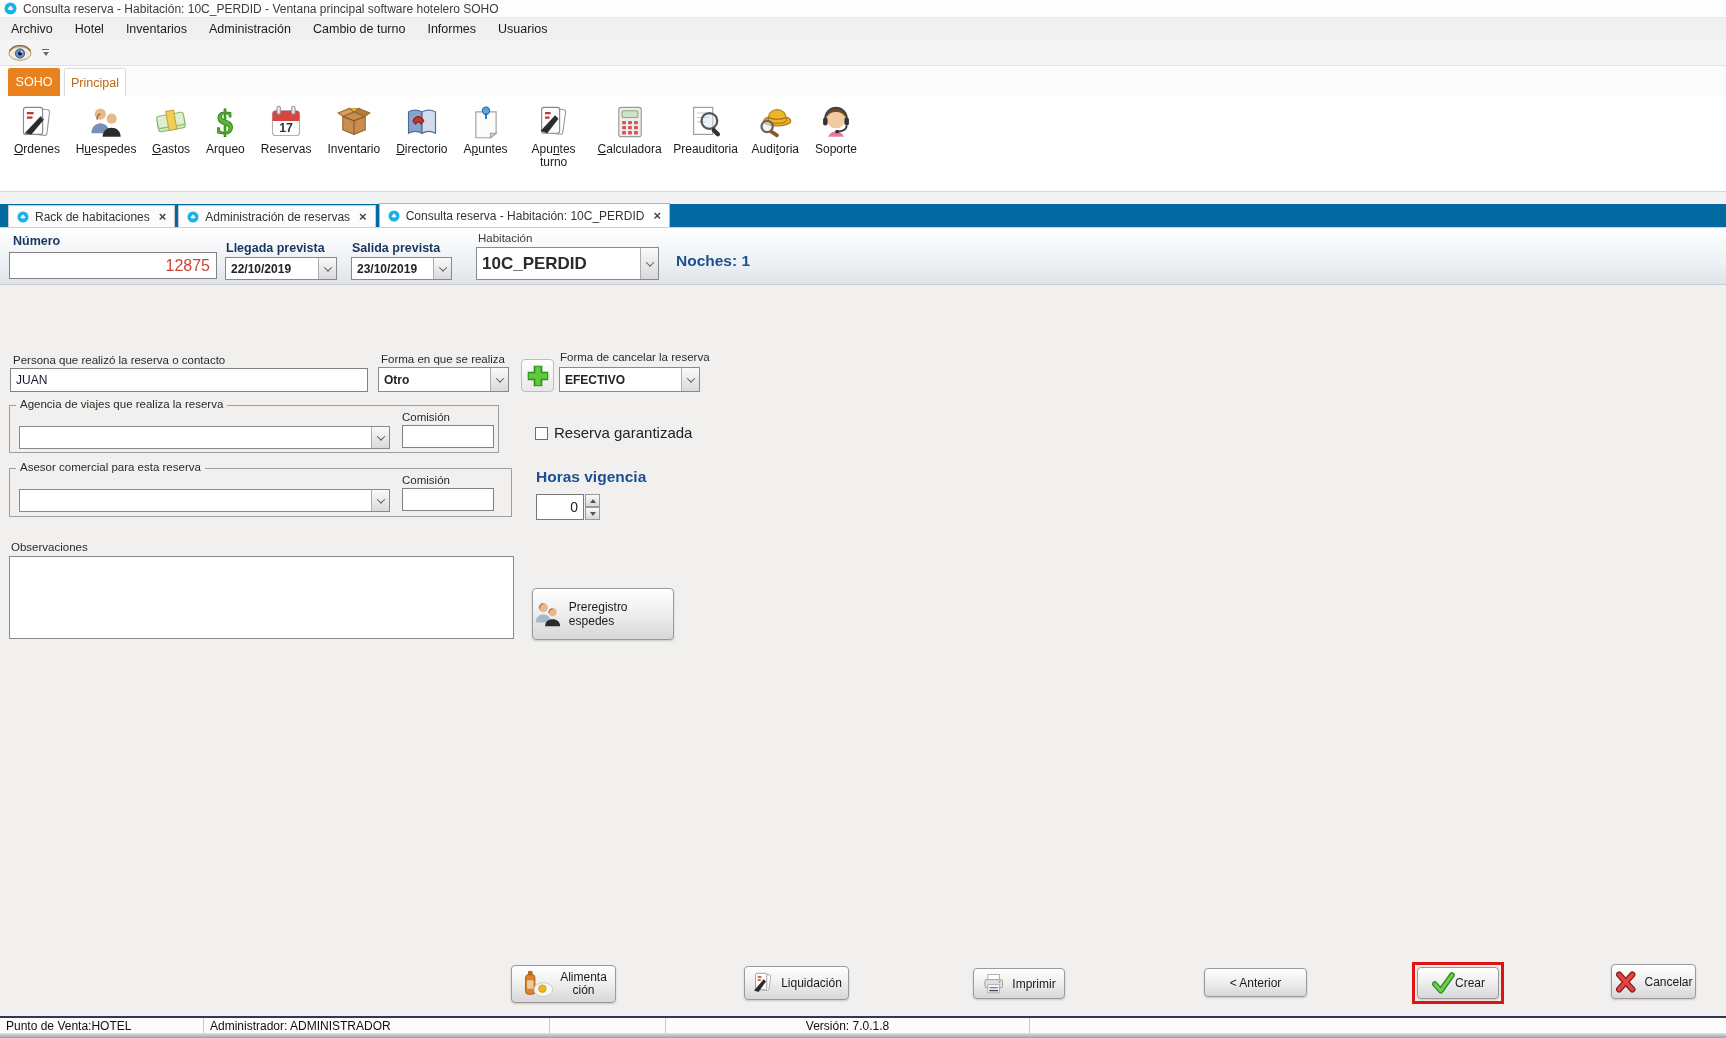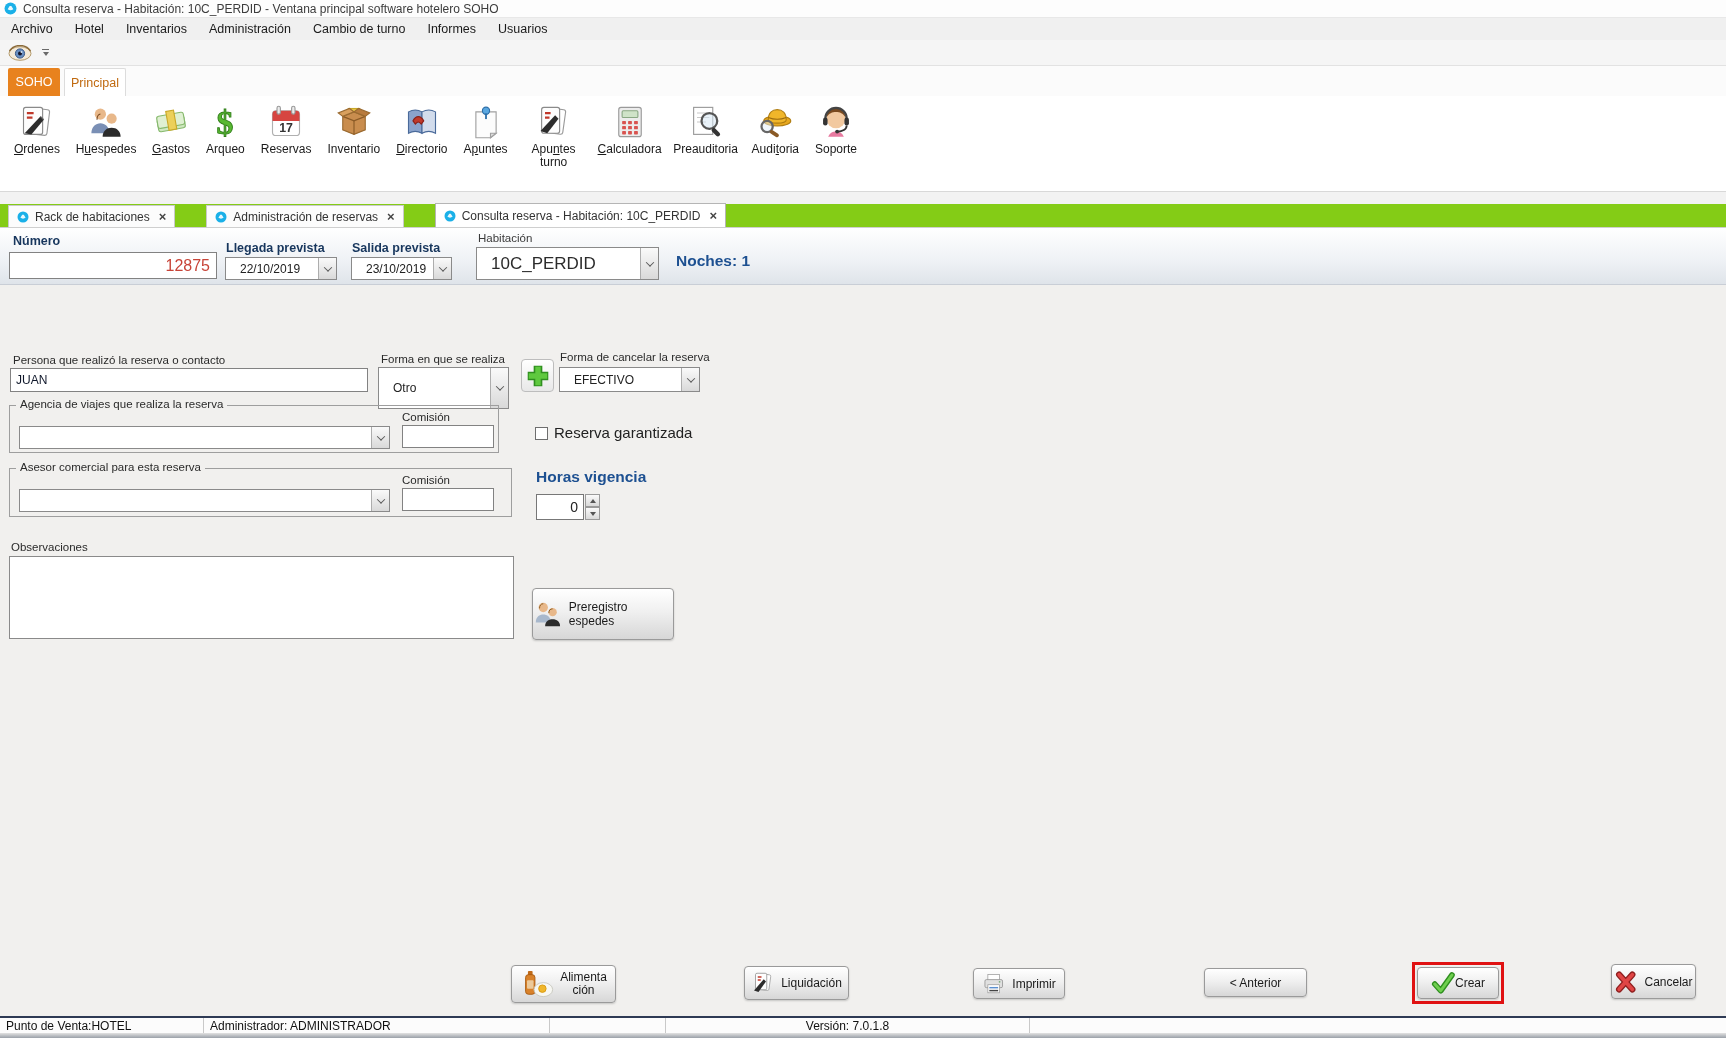--- a/index.html
+++ b/index.html
@@ -34,40 +34,40 @@
   
   .ribbonbody { position:absolute; left:0; top:96px; width:100%; height:96px; background:#fff;
     border-bottom:1px solid #d8d8d8; display:flex; align-items:flex-start; padding:6px 0 0 8px; }
   .tool { display:flex; flex-direction:column; align-items:center; min-width:50px; max-width:72px;
     padding:2px 6px; margin-right:4px; cursor:default; }
   .tool-ic { width:36px; height:36px; display:inline-flex; }
   .tool-ic svg { width:100%; height:100%; }
   .tool-lb { font-size:12px; color:#1a1a1a; text-align:center; margin-top:3px; line-height:13px; }
   
   .gapstrip { position:absolute; left:0; top:192px; width:100%; height:12px; background:#f2f2f2; }
-  .doctabs { position:absolute; left:0; top:204px; width:100%; height:24px; background:#84cc16;
-    border-bottom:1px solid #cfcfcf; display:flex; align-items:flex-end; padding-left:8px;gap:28px; }
+  .doctabs { position:absolute; left:0; top:204px; width:100%; height:24px; background:#0369a1;
+    border-bottom:1px solid #cfcfcf; display:flex; align-items:flex-end; padding-left:8px; }
   .dtab { height:22px; display:flex; align-items:center; background:#fcfcfc; border:1px solid #c9c9c9;
     border-bottom:none; margin-right:3px; padding:0 8px; font-size:12px; color:#333; cursor:default; }
   .dtab.active { height:24px; background:#fff; border-color:#b5b5b5; position:relative; }
   .dtab .dot { width:12px; height:12px; display:inline-flex; margin-right:6px; }
   .dtab .x { margin-left:9px; font-size:13px; font-weight:bold; color:#444; line-height:12px; }
   
   .formheader { position:absolute; left:0; top:228px; width:100%; height:57px;
     background:linear-gradient(180deg,#ffffff 0%,#eef1f5 60%,#dfe4ea 100%);
     border-bottom:1px solid #c9ced6; }
   .lbl-bold-navy { font-size:12.5px; font-weight:bold; color:#17365d; }
   .lbl-plain { font-size:11.5px; color:#3a3a3a; }
   .txtinput { background:#fff; border:1px solid #828282; font-size:12px; color:#0f172a;
     font-family:"Liberation Sans",sans-serif; }
   .num-input { position:absolute; left:9px; top:24px; width:208px; height:27px;
     text-align:right; padding-right:6px; font-size:16px; color:#c84438; }
   .combo { position:absolute; background:#fff; border:1px solid #8a8a8a; display:flex; align-items:stretch; }
-  .combo .val { flex:1; display:flex; align-items:center; padding:0 14px; font-size:12px; color:#222;
-    white-space:nowrap; overflow:hidden; }
+  .combo .val { flex:1; display:flex; align-items:center; padding:0 5px; font-size:12px; color:#222;
+    white-space:nowrap; overflow:hidden;font-weight:bold; }
   .combo .cbtn { width:18px; background:linear-gradient(#fafafa,#d9d9d9); border-left:1px solid #adadad;
     display:flex; align-items:center; justify-content:center; }
   .chev { width:6px; height:6px; border-right:1.6px solid #5a5a5a; border-bottom:1.6px solid #5a5a5a;
     transform:rotate(45deg) translate(-1px,-1px); }
   .noches { position:absolute; left:676px; top:24px; font-size:15.5px; font-weight:bold; color:#1d5091; }
   
   .formbody { position:absolute; left:0; top:285px; width:100%; height:731px; background:#f1f0ee; }
   .flabel { position:absolute; font-size:11.5px; color:#2a2a2a; white-space:nowrap; }
   .groupbox { position:absolute; border:1px solid #9e9e9e; }
   .groupbox .legend { position:absolute; top:-8px; left:6px; background:#f1f0ee; padding:0 4px;
@@ -395,21 +395,21 @@
 
     <span class="noches">Noches: 1</span>
   </div>
 
   <div class="formbody">
 
     <span class="flabel" style="left:13px;top:69px;">Persona que realizó la reserva o contacto</span>
     <input class="txtinput" style="position: absolute; left: 10px; top: 83px; width: 358px; height: 24px; padding-left: 5px;" readonly="" value="JUAN">
 
     <span class="flabel" style="left:381px;top:68px;">Forma en que se realiza</span>
-    <div class="combo" style="left:378px;top:82px;width:131px;height:42px;">
+    <div class="combo" style="left:378px;top:82px;width:131px;height:25px;">
       <span class="val">Otro</span>
       <span class="cbtn">
           <span class="chev"></span>
         </span>
     </div>
 
     <div class="plusbtn">
       <span style="display:inline-flex;width:26px;height:26px;">
           <svg viewBox="0 0 24 24">
             <path d="M12 2.5v19M2.5 12h19" stroke="#2f8f1f" stroke-width="8"></path>

